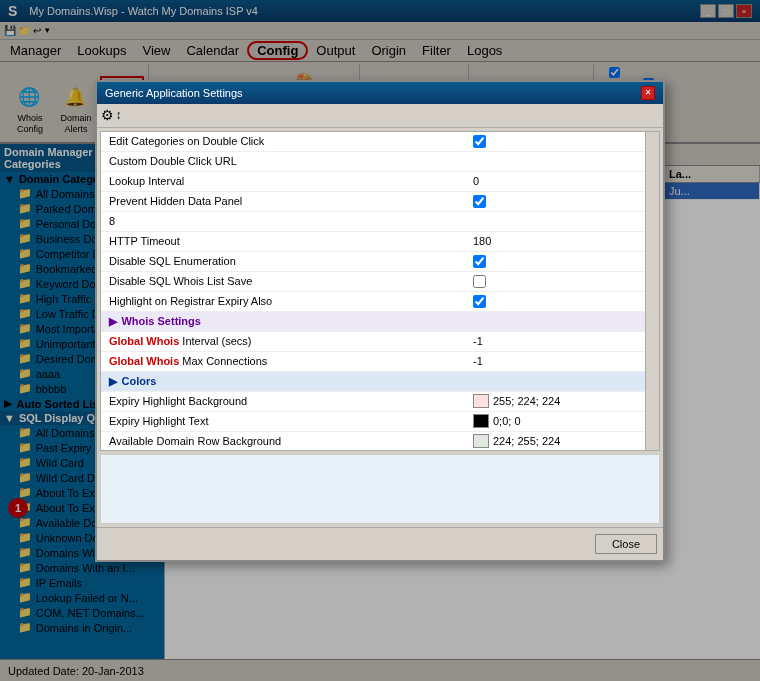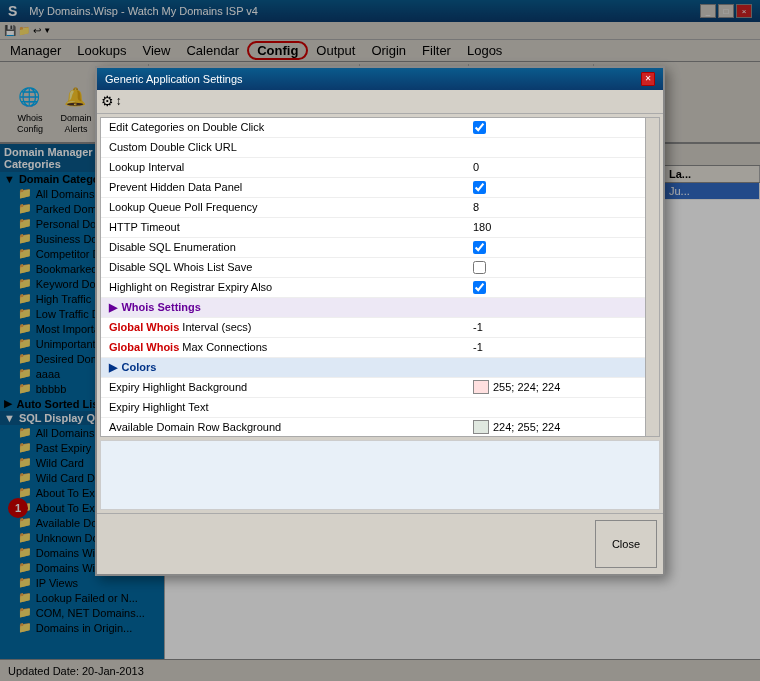--- a/index.html
+++ b/index.html
@@ -55,21 +55,21 @@
     .modal-title-bar { background: linear-gradient(to bottom, #0a5a8c, #0a3a6c); color: white; padding: 4px 8px; font-size: 11px; display: flex; align-items: center; justify-content: space-between; height: 22px; }
     .modal-close-btn { width: 14px; height: 14px; background: #cc2222; border: 1px solid #aa0000; color: white; font-size: 8px; display: flex; align-items: center; justify-content: center; cursor: pointer; border-radius: 1px; }
     .modal-toolbar { background: #d4d0c8; border-bottom: 1px solid #aaa; padding: 2px 4px; height: 24px; display: flex; align-items: center; gap: 2px; }
     .settings-row { display: flex; align-items: center; border-bottom: 1px solid #eee; min-height: 20px; }
     .settings-row.section-header { background: #e8e0f0; font-weight: bold; color: #660099; padding: 2px 8px; }
     .settings-label { flex: 1; padding: 2px 8px; font-size: 11px; }
     .settings-value { width: 180px; padding: 2px 8px; font-size: 11px; display: flex; align-items: center; gap: 4px; }
     .settings-checkbox { width: 13px; height: 13px; }
     .color-swatch { width: 16px; height: 14px; border: 1px solid #888; display: inline-block; }
     .modal-footer { padding: 6px; display: flex; justify-content: flex-end; background: #d4d0c8; border-top: 1px solid #aaa; }
-    .close-btn { padding: 17px 16px; background: #d4d0c8; border: 1px solid #888; cursor: pointer; font-size: 11px; }
+    .close-btn { padding: 3px 16px; background: #d4d0c8; border: 1px solid #888; cursor: pointer; font-size: 11px; }
     .whois-label { color: #cc0000; font-weight: bold; }
   </style>
 </head>
 <body>
 
 <div style="position: relative; width: 760px; height: 681px; overflow: hidden;">
 
   <div class="title-bar">
     <div class="title-bar-left">
       <span style="font-weight:bold; font-size:14px;">S</span>
@@ -334,21 +334,21 @@
           <div class="tree-item">
             <span style="margin-left:14px; color:#f0b000;">📁</span>
             <span style="margin-left:2px;">Domains With Hyp...</span>
           </div>
           <div class="tree-item">
             <span style="margin-left:14px; color:#f0b000;">📁</span>
             <span style="margin-left:2px;">Domains With an I...</span>
           </div>
           <div class="tree-item">
             <span style="margin-left:14px; color:#f0b000;">📁</span>
-            <span style="margin-left:2px;">IP Views</span>
+            <span style="margin-left:2px;">IP Emails</span>
           </div>
           <div class="tree-item">
             <span style="margin-left:14px; color:#f0b000;">📁</span>
             <span style="margin-left:2px;">Lookup Failed or N...</span>
           </div>
           <div class="tree-item">
             <span style="margin-left:14px; color:#f0b000;">📁</span>
             <span style="margin-left:2px;">COM, NET Domains...</span>
           </div>
           <div class="tree-item">
@@ -425,21 +425,20 @@
                 <span>0</span>
               </div>
             </div>
             <div class="settings-row">
               <div class="settings-label">Prevent Hidden Data Panel</div>
               <div class="settings-value">
                 <input type="checkbox" class="settings-checkbox" checked="" style="">
               </div>
             </div>
             <div class="settings-row">
-              <div class="settings-label">Lookup Queue Poll Frequency</div>
               <div class="settings-value">
                 <span>8</span>
               </div>
             </div>
             <div class="settings-row">
               <div class="settings-label">HTTP Timeout</div>
               <div class="settings-value">
                 <span>180</span>
               </div>
             </div>
@@ -483,20 +482,24 @@
             </div>
             <div class="settings-row">
               <div class="settings-label">Expiry Highlight Background</div>
               <div class="settings-value">
                 <span class="color-swatch" style="background: rgb(255, 224, 224);"></span>
                 <span>255; 224; 224</span>
               </div>
             </div>
             <div class="settings-row">
               <div class="settings-label">Expiry Highlight Text</div>
+              <div class="settings-value">
+                <span class="color-swatch" style="background: rgb(0, 0, 0);"></span>
+                <span>0;0; 0</span>
+              </div>
             </div>
             <div class="settings-row">
               <div class="settings-label">Available Domain Row Background</div>
               <div class="settings-value">
                 <span class="color-swatch" style="background: rgb(224, 232, 224);"></span>
                 <span>224; 255; 224</span>
               </div>
             </div>
           </div>
         <div style="width:14px; background:#d4d0c8; border-left:1px solid #aaa;"></div>

